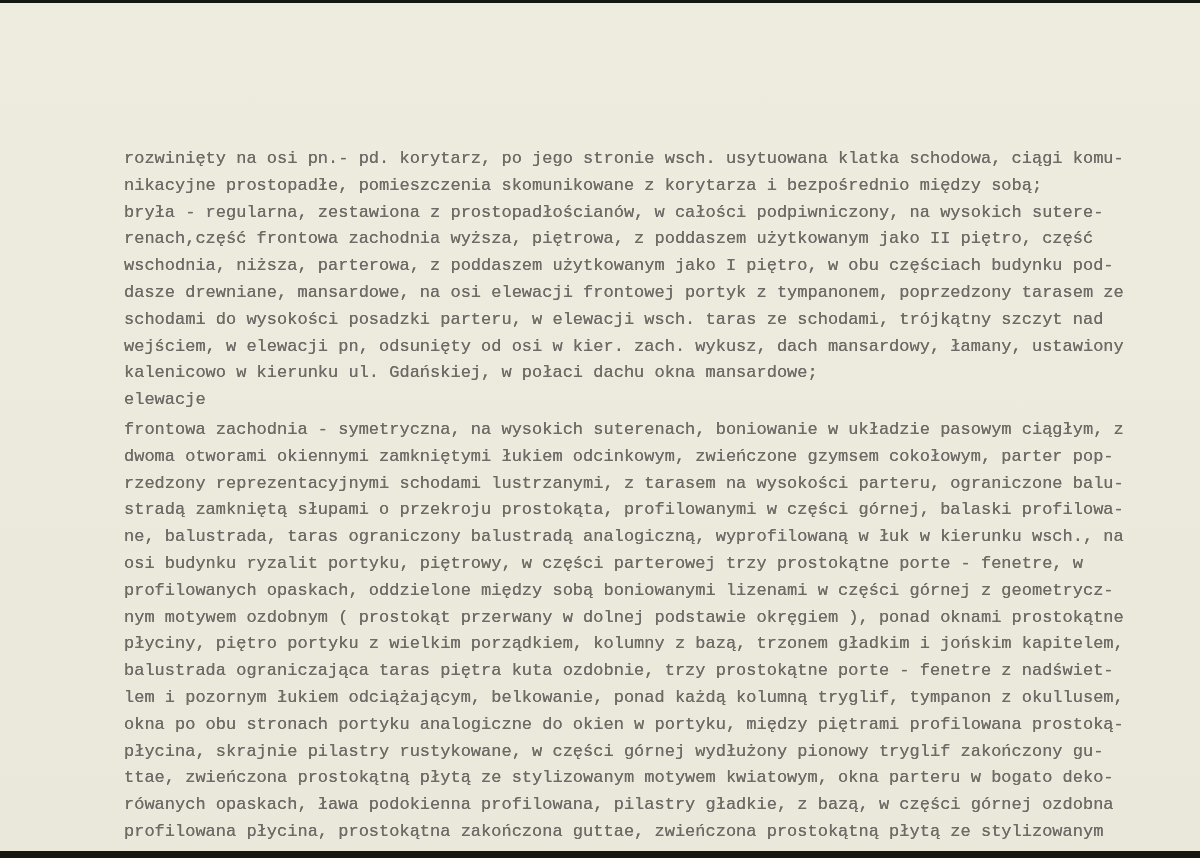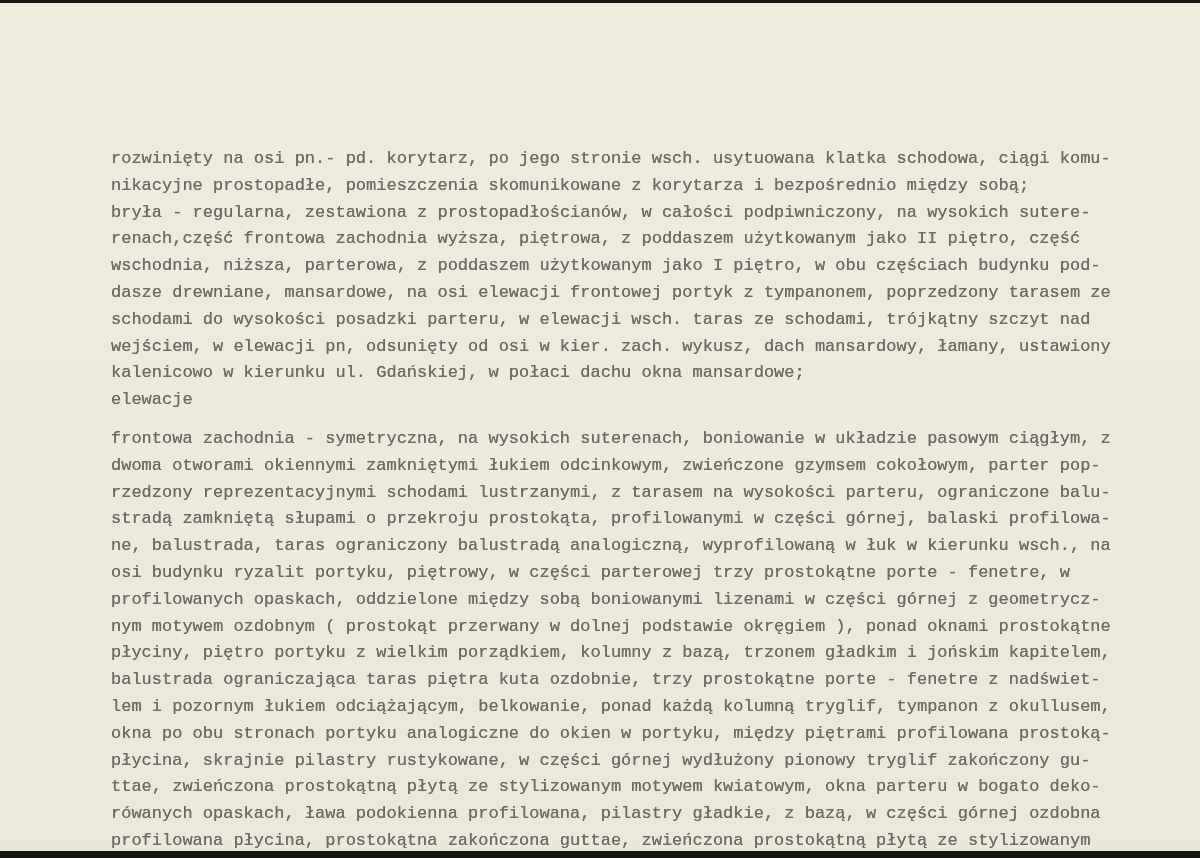--- a/index.html
+++ b/index.html
@@ -10,29 +10,29 @@
     background:var(--paper,#ecebdf);
     background-image:linear-gradient(180deg,#edecdf 0%,#ebeadd 55%,#e9e8db 100%);
     overflow:hidden;
     font-family:"Liberation Mono","DejaVu Sans Mono",monospace;
   }
   .edge{position:absolute;left:0;right:0;background:var(--edge,#171712);}
   .edge-top{top:0;height:3px;}
   .edge-bottom{bottom:0;height:7px;}
   .textblock{
     position:absolute;
-    left:111px;top:146px;
+    left:124px;top:146px;
     color:var(--ink,#6d6b66);
     font-size:17px;
     line-height:26.8px;
     white-space:pre;
     text-shadow:0 0 0.6px var(--ink,#6d6b66);
   }
   .line{min-height:26.8px;}
-  .line.para-gap{margin-top:12px;}
+  .line.para-gap{margin-top:3px;}
   .u{
     text-decoration-thickness:1.5px;
     text-underline-offset:5px;
   }
 </style>
 </head>
 <body>
 
 <div class="page" style="--paper: #ecebdf; --ink: #6d6b66; --edge: #171712;">
   <div class="edge edge-top"></div>

